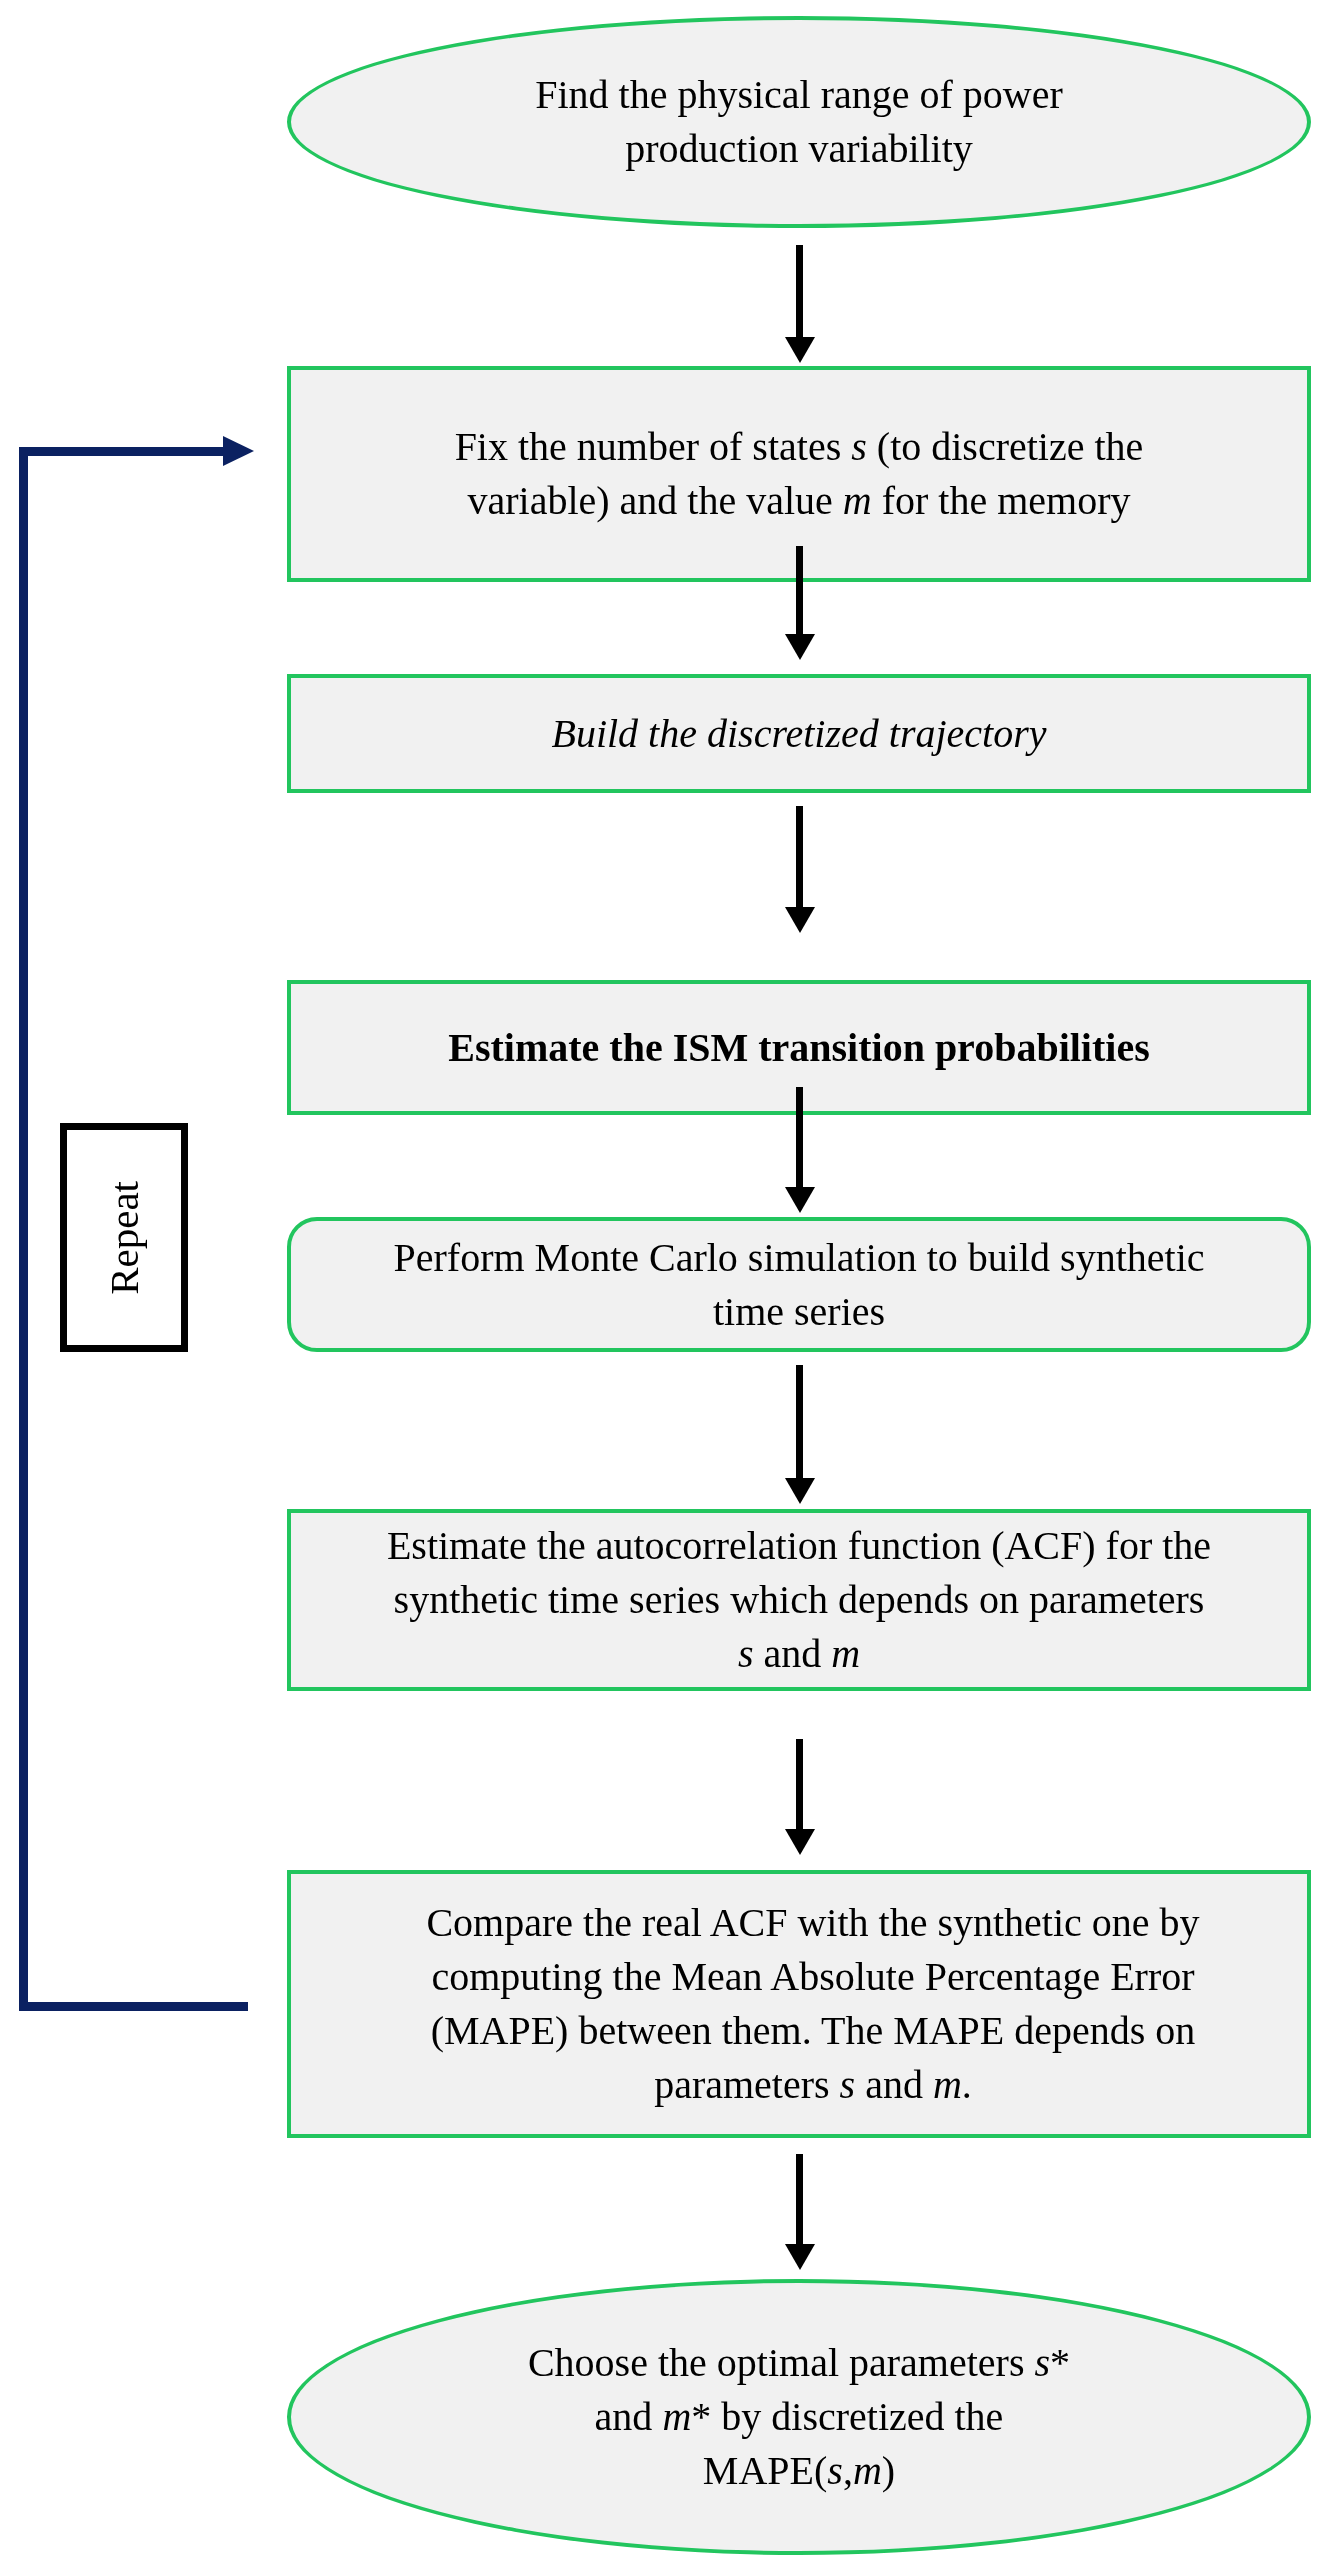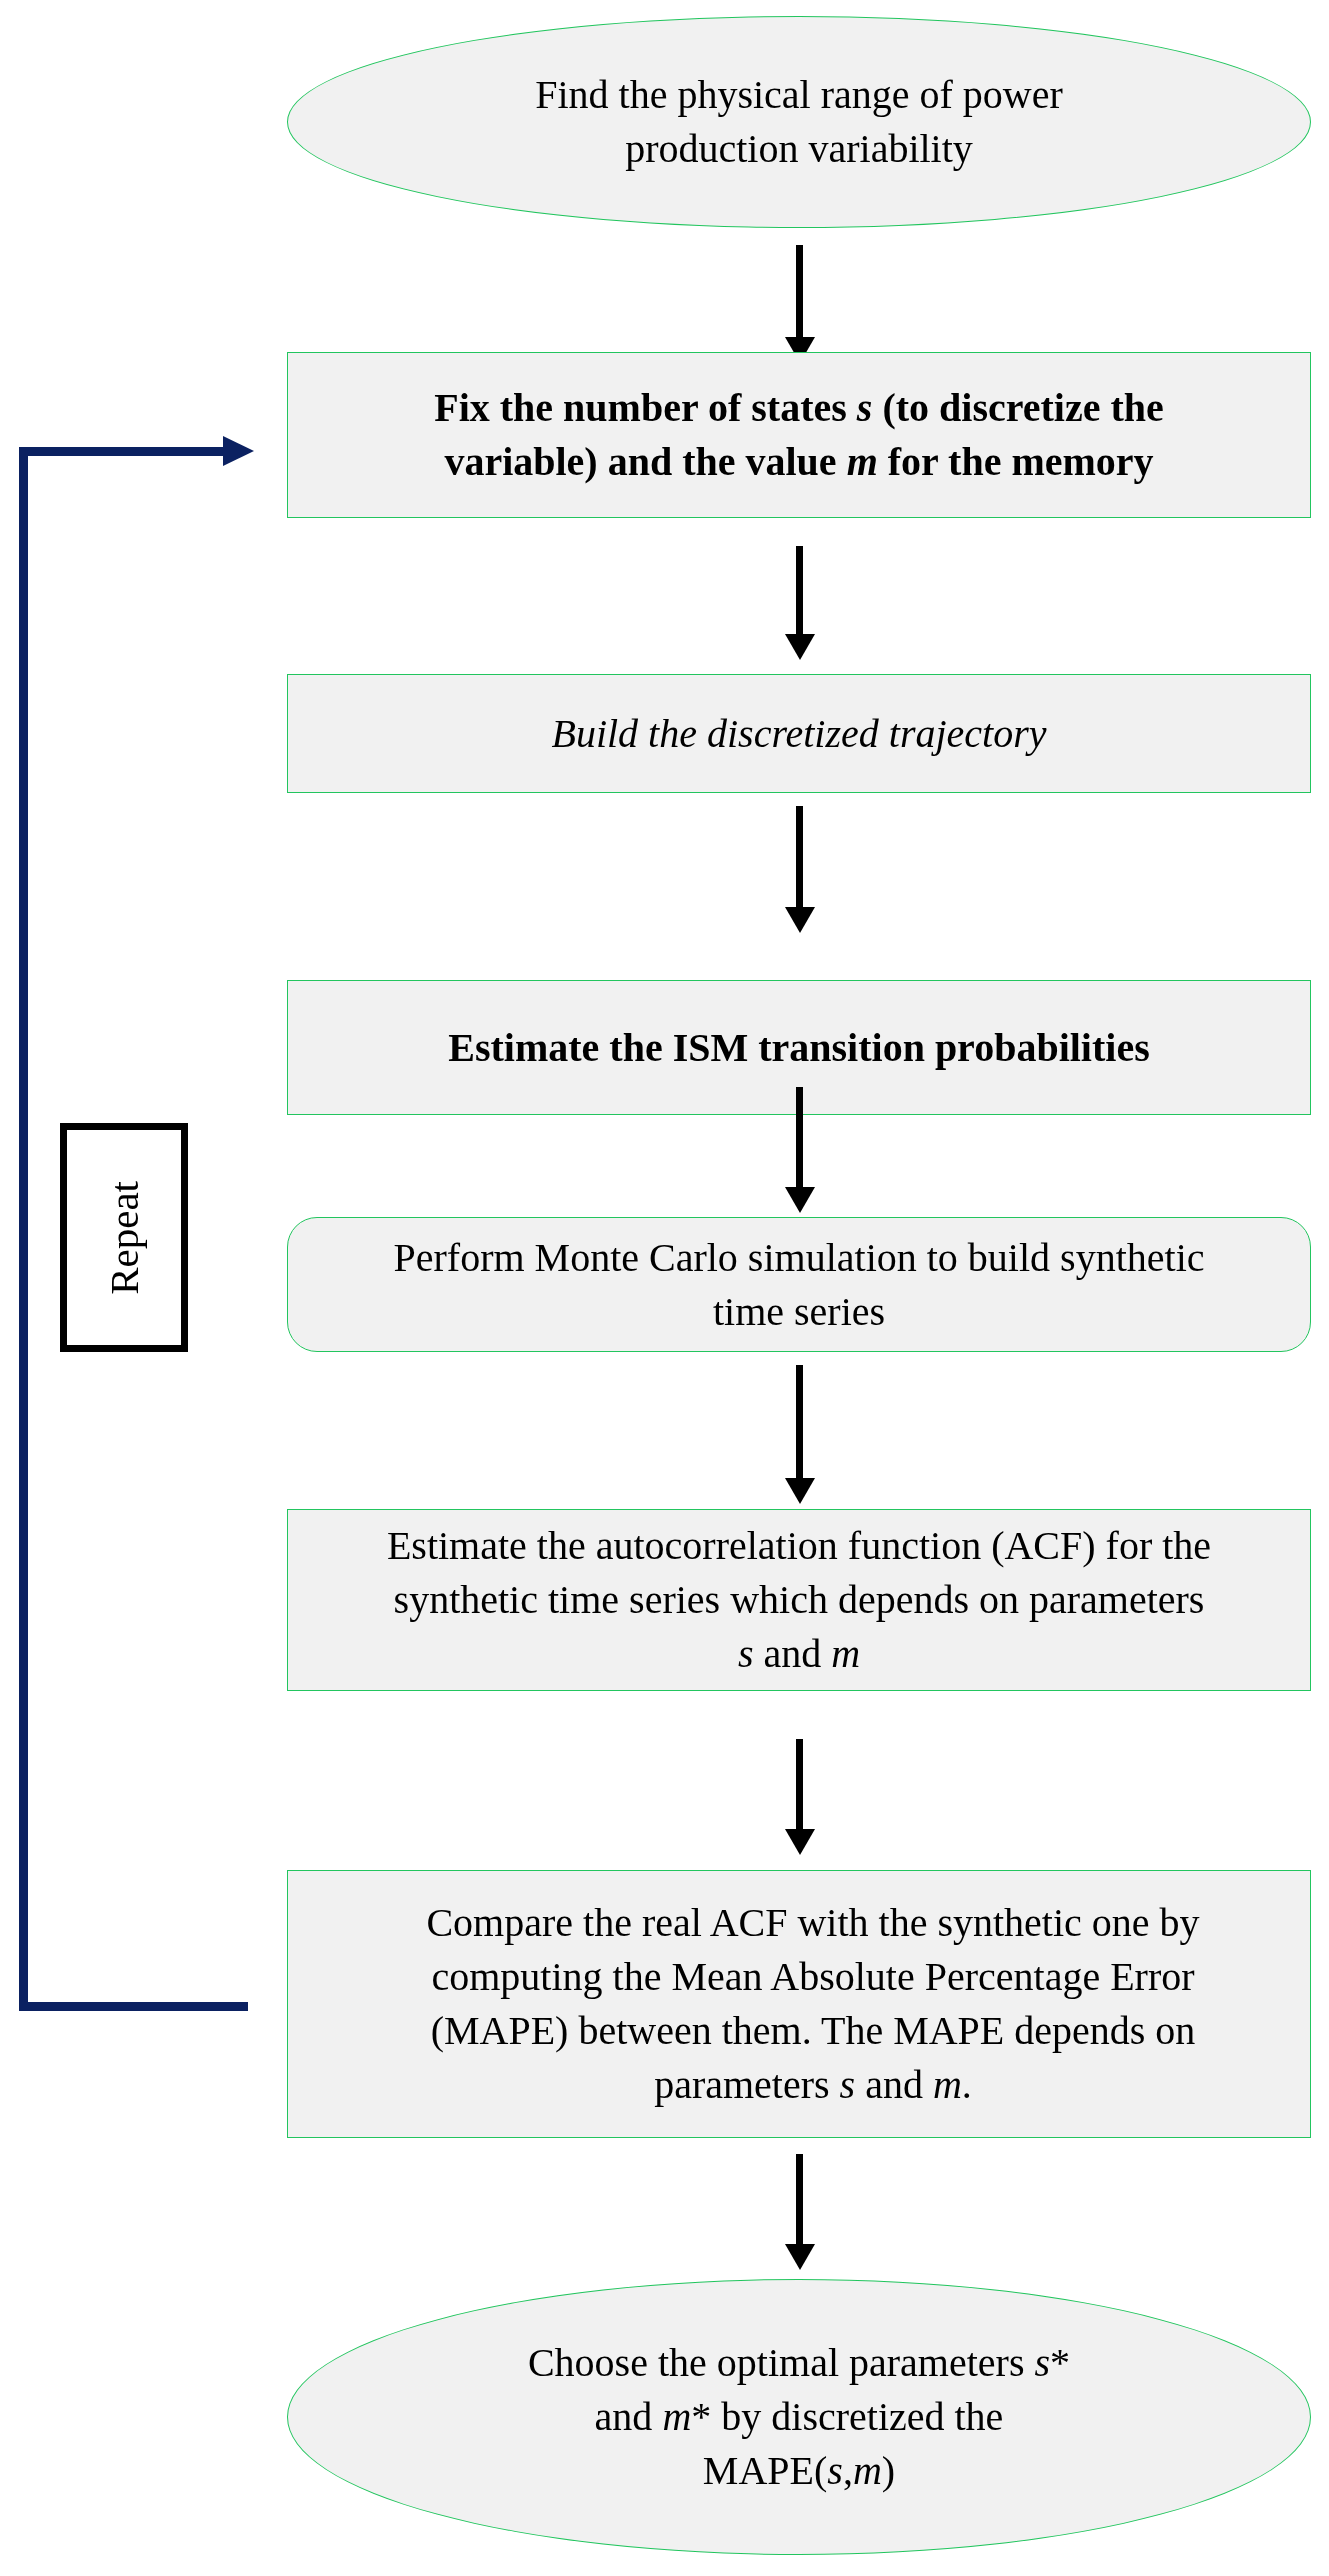--- a/index.html
+++ b/index.html
@@ -3,29 +3,29 @@
 <meta charset="utf-8">
 <style>
   html,body{margin:0;padding:0;background:#ffffff;}
   .canvas{
     position:relative;width:1330px;height:2576px;background:#ffffff;
     font-family:"Liberation Serif",serif;color:#000;overflow:hidden;
   }
   
   .shape{
     position:absolute;left:287px;width:1024px;box-sizing:border-box;
-    background:#f1f1f1;border:1px solid #22c55e;
+    background:#f1f1f1;border:4px solid #22c55e;
     display:flex;align-items:center;justify-content:center;
   }
   .shape .txt{
     text-align:center;font-size:40px;line-height:54px;color:#000;
   }
   .ellipse{border-radius:50%;}
   #node-start{top:15.5px;height:212px;}
-  #node-fix{top:352px;height:166px;font-weight:bold;}
+  #node-fix{top:366px;height:216px;}
   #node-build{top:674px;height:119px;font-style:italic;}
   #node-ism{top:980px;height:135px;font-weight:bold;}
   #node-mc{top:1217px;height:135px;border-radius:30px;}
   #node-acf{top:1509px;height:182px;}
   #node-compare{top:1870px;height:268px;padding-left:28px;}
   #node-choose{top:2279px;height:276px;justify-content:center;}
   .seg-i{font-style:italic;}
   
   .varrow{
     position:absolute;left:784px;width:31px;

